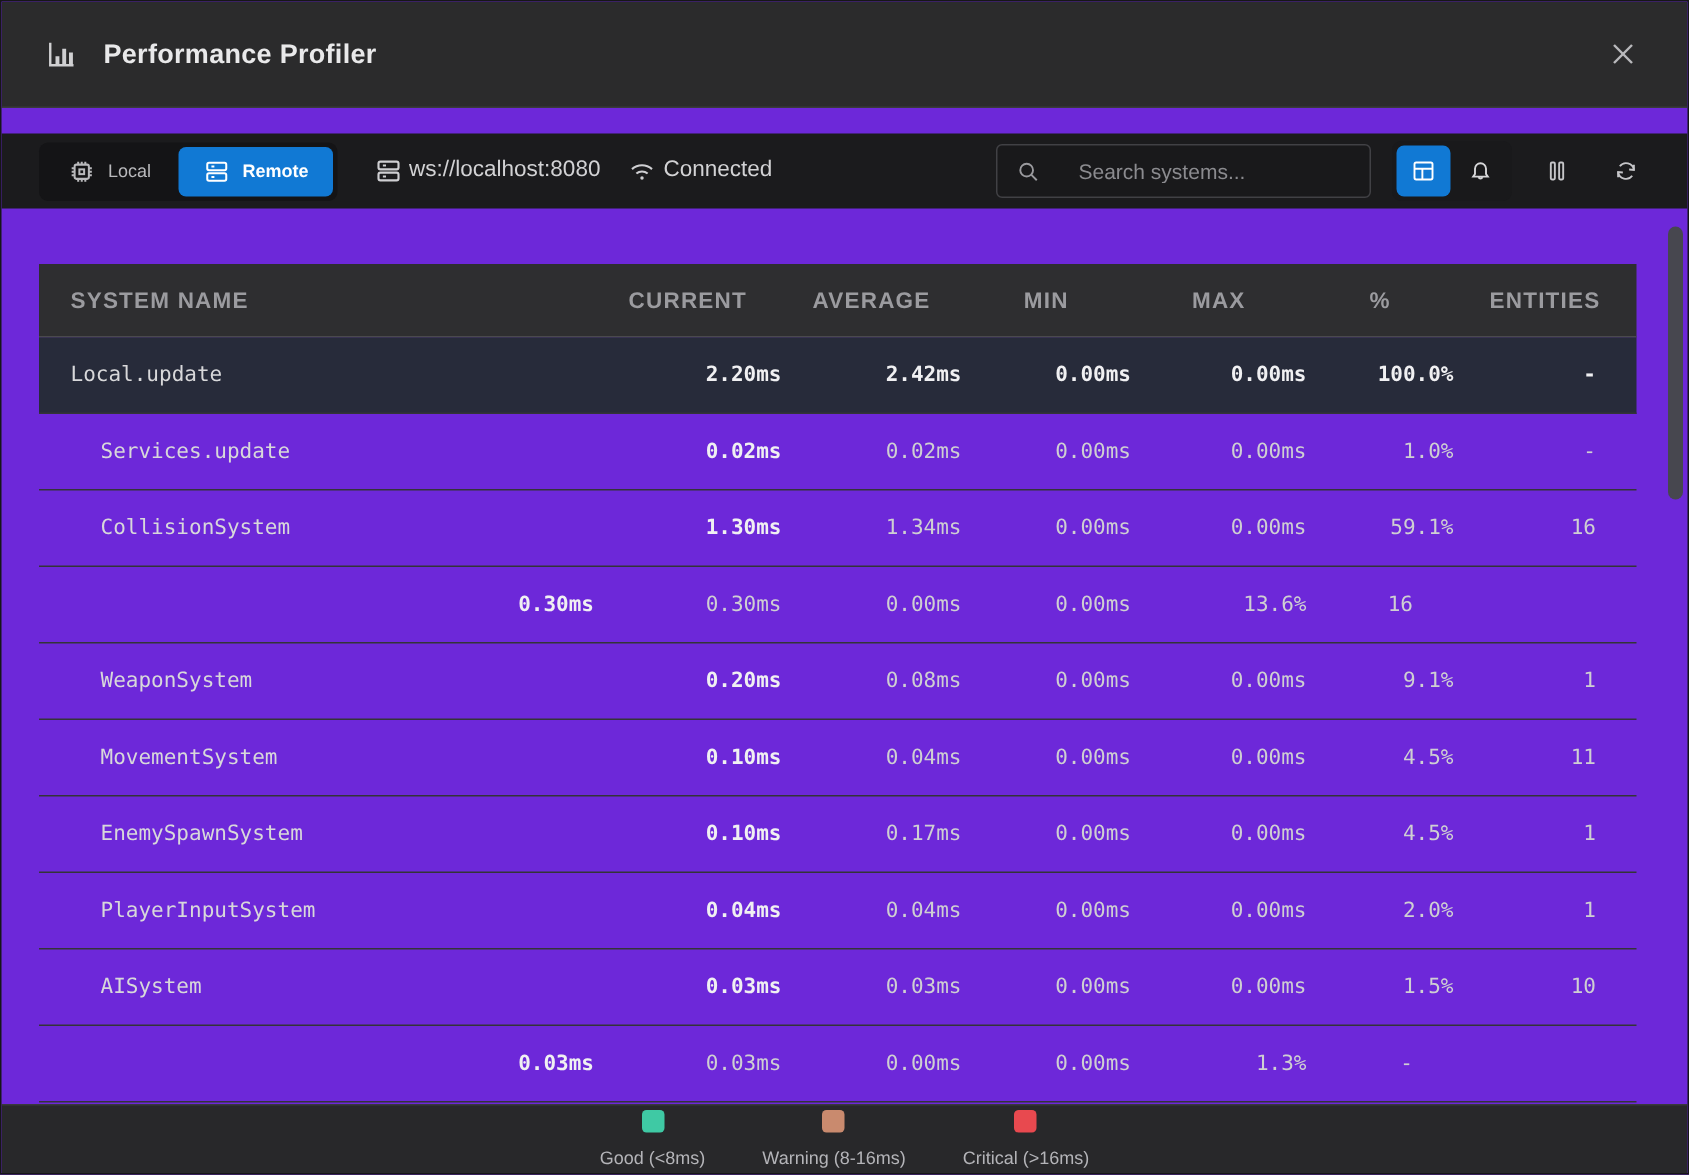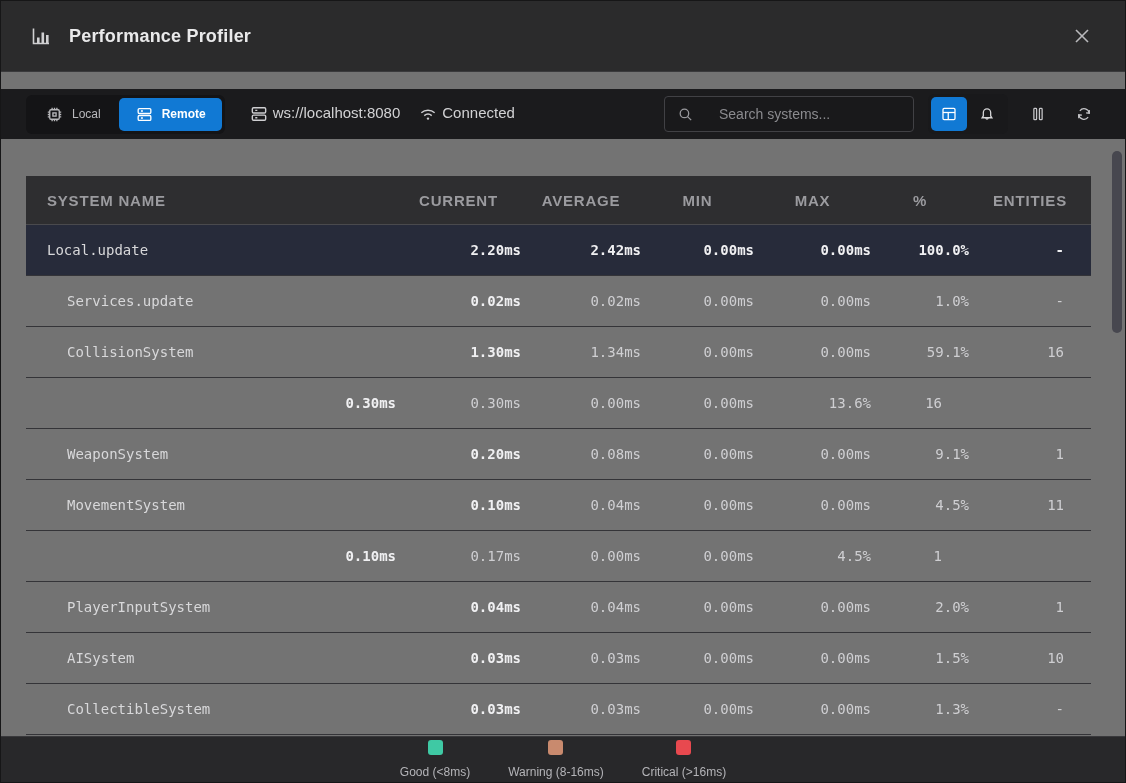--- a/index.html
+++ b/index.html
@@ -1,18 +1,18 @@
 <!DOCTYPE html>
 <html><head>
 <meta charset="utf-8">
 <style>
   html,body{margin:0;padding:0;background:#242425;}
   .window{
     position:relative; width:1126px; height:783px; overflow:hidden;
-    background:#737373; font-family:"Liberation Sans", sans-serif;
+    background:#6d28d9; font-family:"Liberation Sans", sans-serif;
     color:#d6d6d8; box-sizing:border-box; border:1px solid #161617;
   }
   
   .titlebar{
     height:70px; background:#2b2b2c; border-bottom:1px solid #3a3a3c;
     display:flex; align-items:center; padding:0 28px; gap:16px;
   }
   .titlebar h1{
     font-size:18px; font-weight:600; color:#e9e9ea; margin:0; letter-spacing:.2px;
   }
@@ -285,20 +285,21 @@
         <div class="trow child">
           <div class="cell name">MovementSystem</div>
           <div class="cell val current">0.10ms</div>
           <div class="cell val average">0.04ms</div>
           <div class="cell val min">0.00ms</div>
           <div class="cell val max">0.00ms</div>
           <div class="cell val percent">4.5%</div>
           <div class="cell val entities">11</div>
         </div>
         <div class="trow child">
+          <div class="cell name">EnemySpawnSystem</div>
           <div class="cell val current">0.10ms</div>
           <div class="cell val average">0.17ms</div>
           <div class="cell val min">0.00ms</div>
           <div class="cell val max">0.00ms</div>
           <div class="cell val percent">4.5%</div>
           <div class="cell val entities">1</div>
         </div>
         <div class="trow child">
           <div class="cell name">PlayerInputSystem</div>
           <div class="cell val current">0.04ms</div>
@@ -311,21 +312,20 @@
         <div class="trow child">
           <div class="cell name">AISystem</div>
           <div class="cell val current">0.03ms</div>
           <div class="cell val average">0.03ms</div>
           <div class="cell val min">0.00ms</div>
           <div class="cell val max">0.00ms</div>
           <div class="cell val percent">1.5%</div>
           <div class="cell val entities">10</div>
         </div>
         <div class="trow child">
-          <div class="cell name">CollectibleSystem</div>
           <div class="cell val current">0.03ms</div>
           <div class="cell val average">0.03ms</div>
           <div class="cell val min">0.00ms</div>
           <div class="cell val max">0.00ms</div>
           <div class="cell val percent">1.3%</div>
           <div class="cell val entities">-</div>
         </div>
       </div>
     <div class="row-sliver"></div>
   </div>

